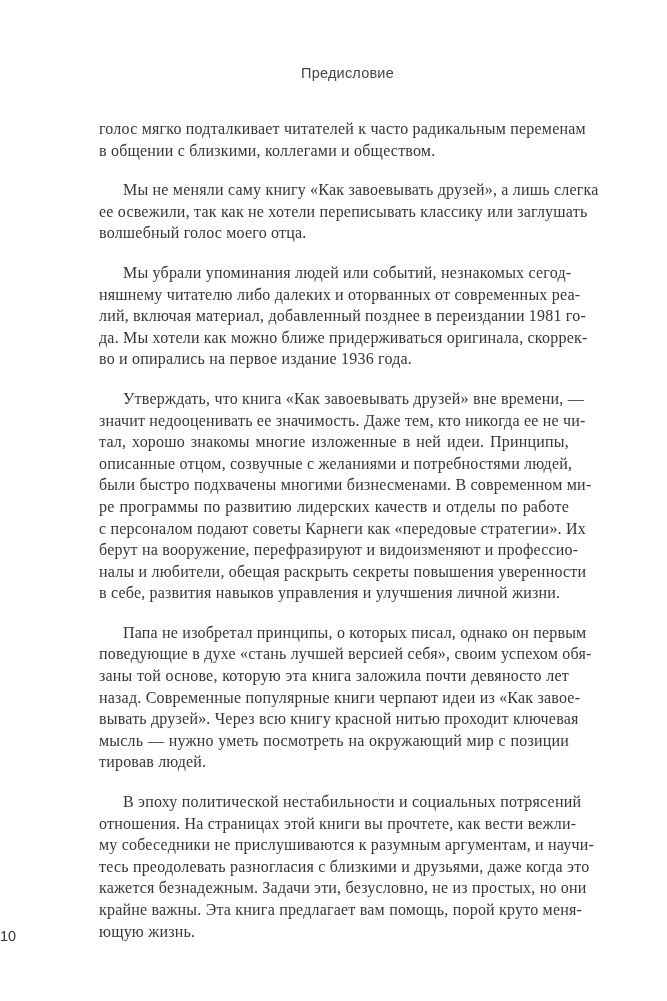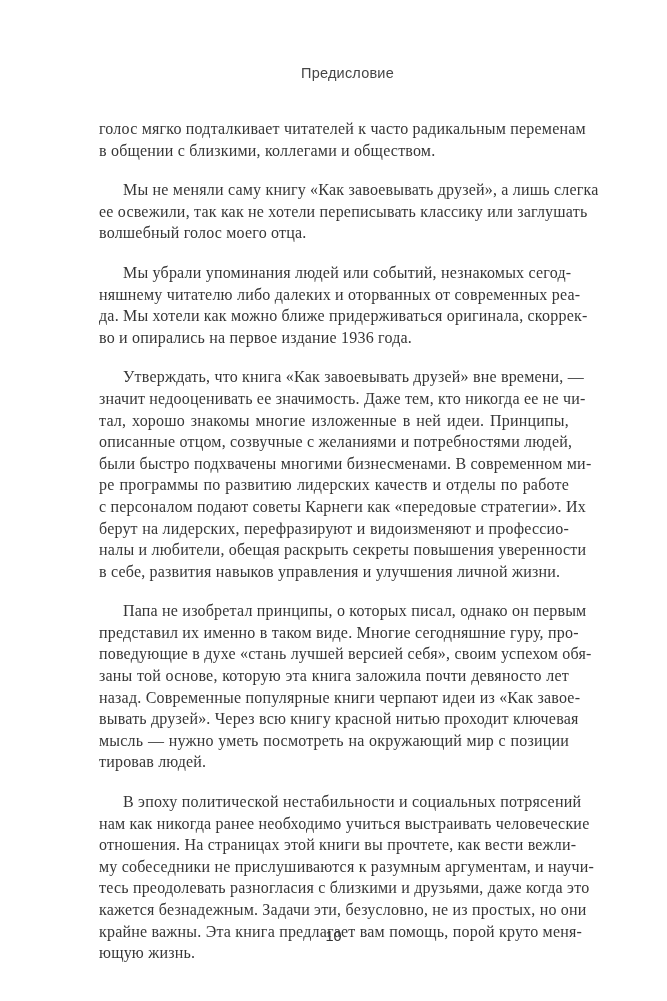--- a/index.html
+++ b/index.html
@@ -48,21 +48,20 @@
     text-align-last: left;
   }
   .para.indent .line.first {
     padding-left: 24px;
   }
   .page-number {
     position: absolute;
     top: 928px;
     left: 0;
     right: 0;
-    text-align: center;
     font-family: "Liberation Sans", "DejaVu Sans", sans-serif;
     font-size: 14.5px;
     color: var(--footer-text, #333333);
   }
 </style>
 </head>
 <body>
 
 <div class="page">
   <div class="running-header">Предисловие</div>
@@ -73,48 +72,47 @@
         <div class="line last">в общении с близкими, коллегами и обществом.</div>
       </div>
       <div class="para indent">
         <div class="line first">Мы не меняли саму книгу «Как завоевывать друзей», а лишь слегка</div>
         <div class="line">ее освежили, так как не хотели переписывать классику или заглушать</div>
         <div class="line last">волшебный голос моего отца.</div>
       </div>
       <div class="para indent">
         <div class="line first">Мы убрали упоминания людей или событий, незнакомых сегод-</div>
         <div class="line">няшнему читателю либо далеких и оторванных от современных реа-</div>
+        <div class="line">лий, включая материал, добавленный позднее в переиздании 1981 го-</div>
         <div class="line">да. Мы хотели как можно ближе придерживаться оригинала, скоррек-</div>
         <div class="line last">во и опирались на первое издание 1936 года.</div>
       </div>
       <div class="para indent">
         <div class="line first">Утверждать, что книга «Как завоевывать друзей» вне времени, —</div>
         <div class="line">значит недооценивать ее значимость. Даже тем, кто никогда ее не чи-</div>
         <div class="line">тал, хорошо знакомы многие изложенные в ней идеи. Принципы,</div>
         <div class="line">описанные отцом, созвучные с желаниями и потребностями людей,</div>
         <div class="line">были быстро подхвачены многими бизнесменами. В современном ми-</div>
         <div class="line">ре программы по развитию лидерских качеств и отделы по работе</div>
         <div class="line">с персоналом подают советы Карнеги как «передовые стратегии». Их</div>
-        <div class="line">берут на лидерских, перефразируют и видоизменяют и профессио-</div>
+        <div class="line">берут на вооружение, перефразируют и видоизменяют и профессио-</div>
         <div class="line">налы и любители, обещая раскрыть секреты повышения уверенности</div>
         <div class="line last">в себе, развития навыков управления и улучшения личной жизни.</div>
       </div>
       <div class="para indent">
         <div class="line first">Папа не изобретал принципы, о которых писал, однако он первым</div>
-        <div class="line">представил их именно в таком виде. Многие сегодняшние гуру, про-</div>
         <div class="line">поведующие в духе «стань лучшей версией себя», своим успехом обя-</div>
         <div class="line">заны той основе, которую эта книга заложила почти девяносто лет</div>
         <div class="line">назад. Современные популярные книги черпают идеи из «Как завое-</div>
         <div class="line">вывать друзей». Через всю книгу красной нитью проходит ключевая</div>
         <div class="line">мысль — нужно уметь посмотреть на окружающий мир с позиции</div>
         <div class="line last">тировав людей.</div>
       </div>
       <div class="para indent">
         <div class="line first">В эпоху политической нестабильности и социальных потрясений</div>
-        <div class="line">нам как никогда ранее необходимо учиться выстраивать человеческие</div>
         <div class="line">отношения. На страницах этой книги вы прочтете, как вести вежли-</div>
         <div class="line">му собеседники не прислушиваются к разумным аргументам, и научи-</div>
         <div class="line">тесь преодолевать разногласия с близкими и друзьями, даже когда это</div>
         <div class="line">кажется безнадежным. Задачи эти, безусловно, не из простых, но они</div>
         <div class="line">крайне важны. Эта книга предлагает вам помощь, порой круто меня-</div>
         <div class="line last">ющую жизнь.</div>
       </div>
     </div>
 
   <div class="page-number">10</div>

